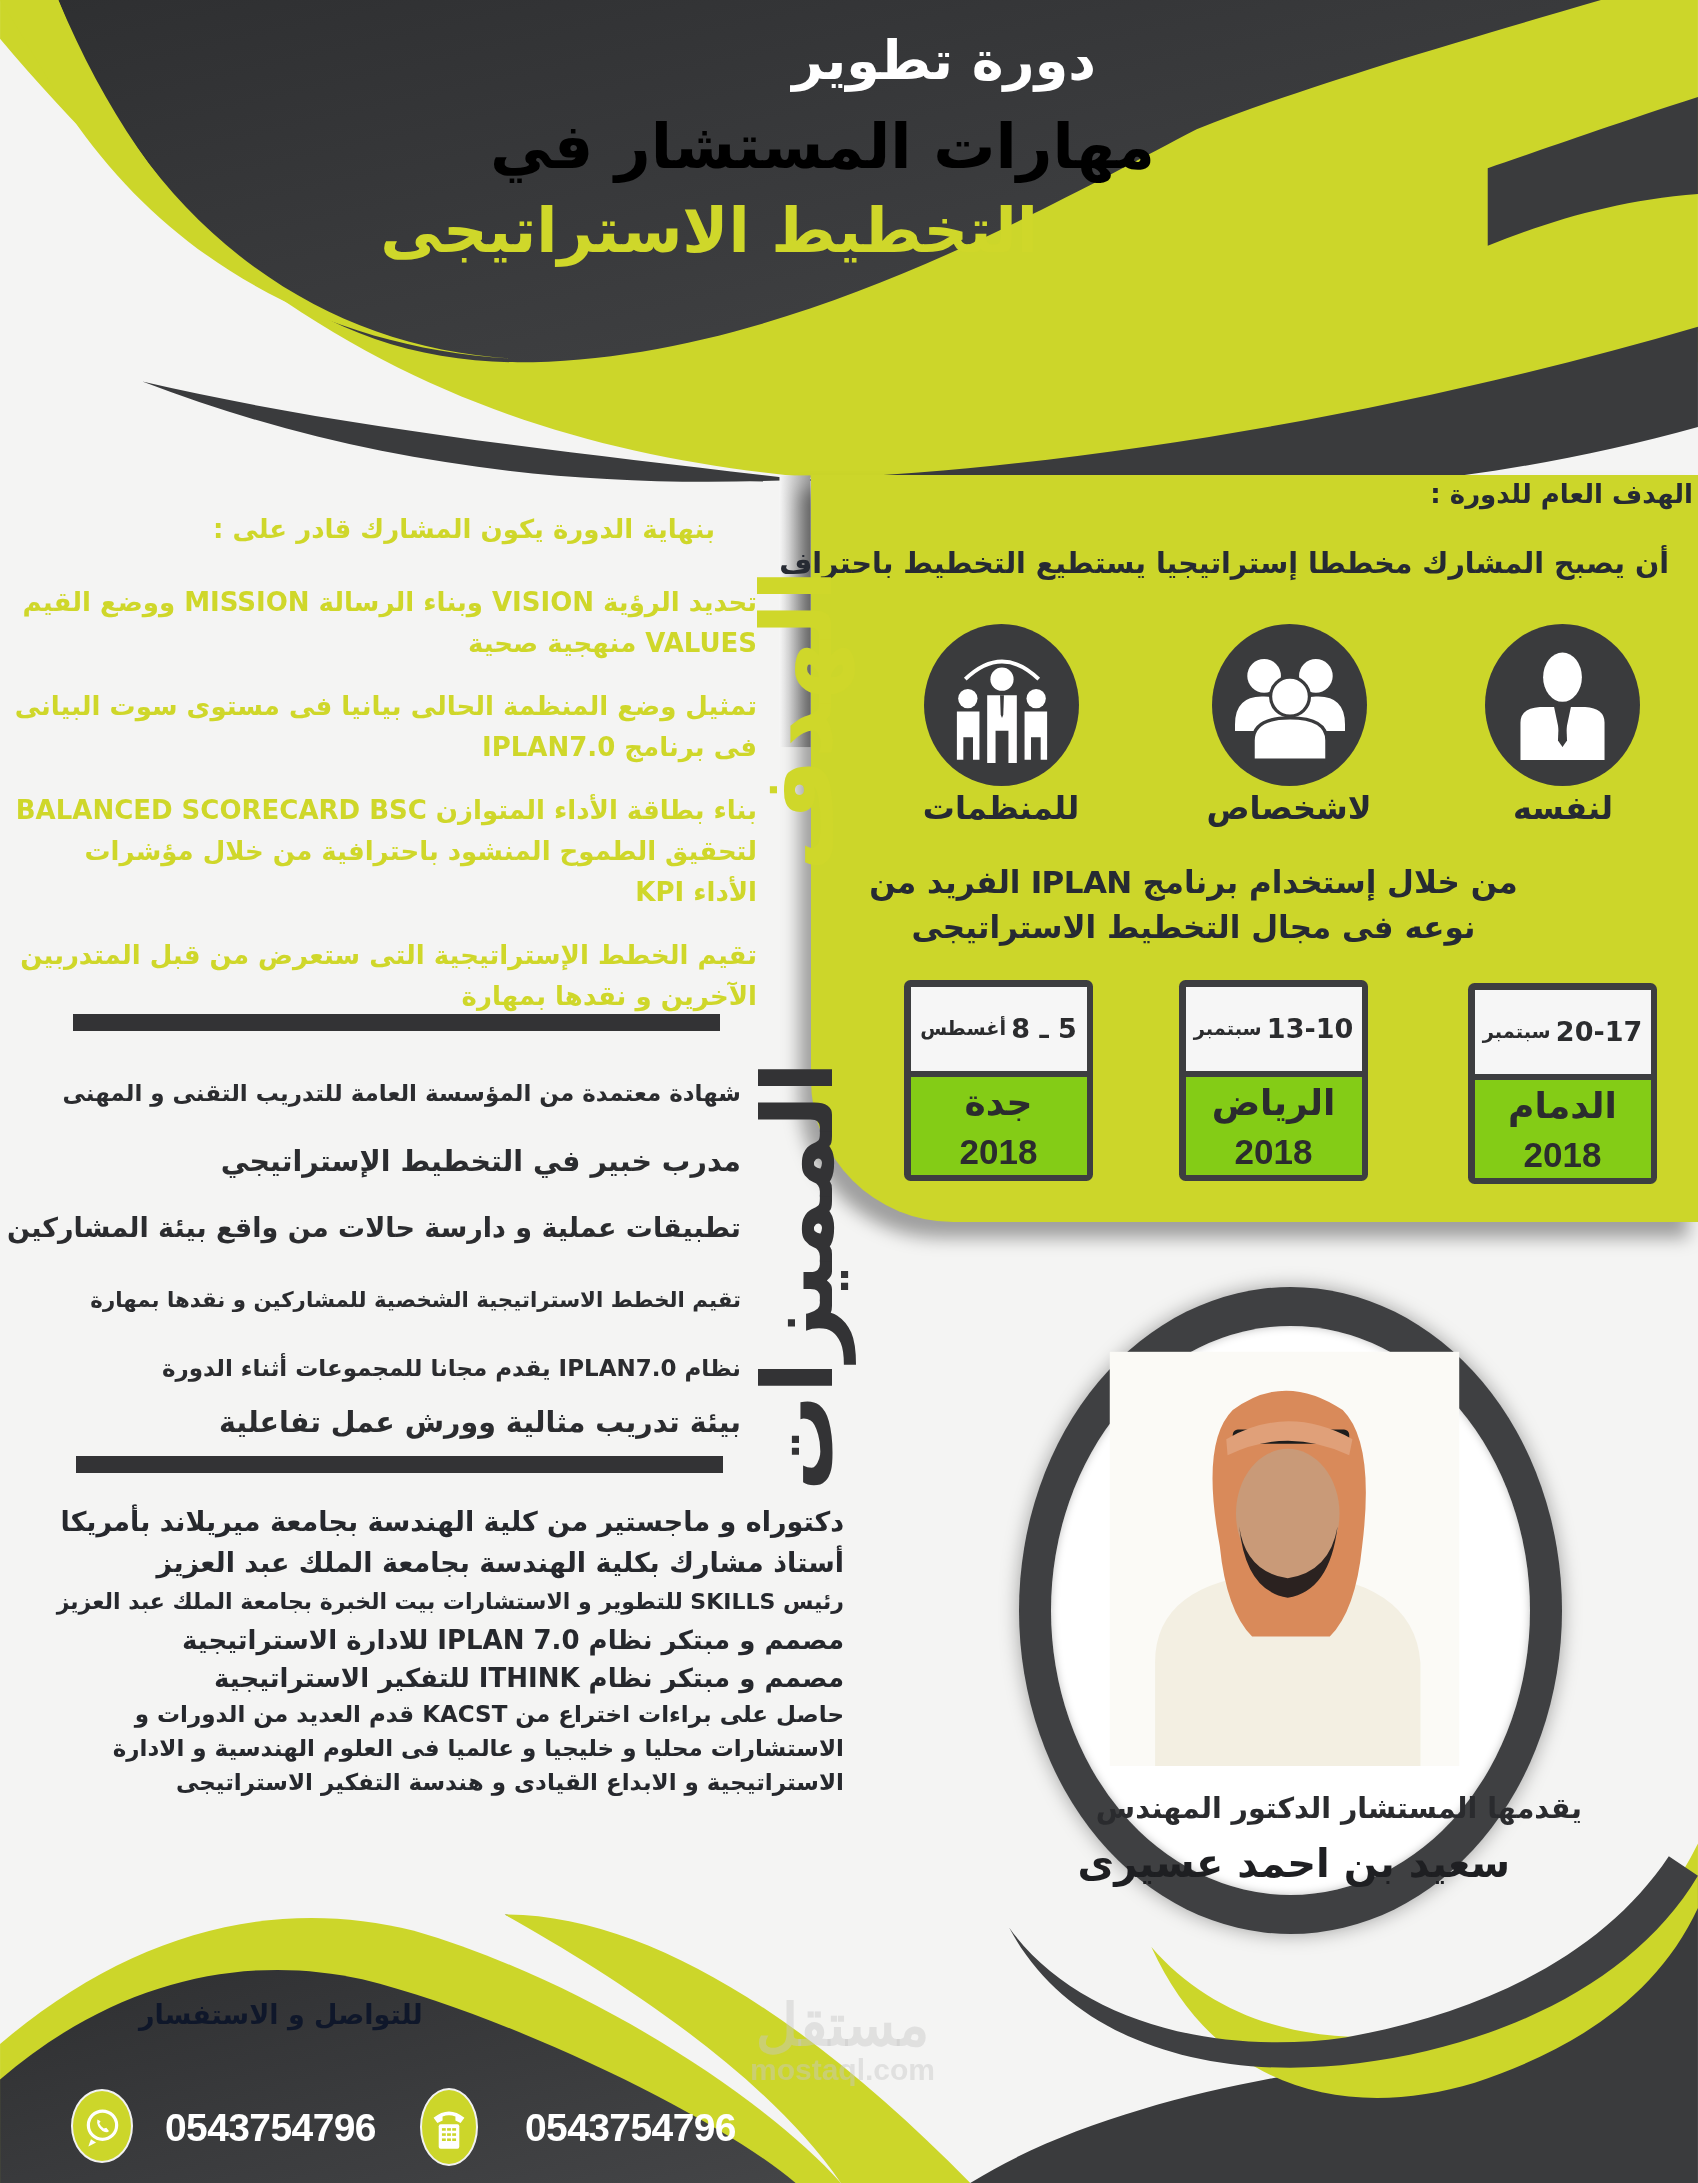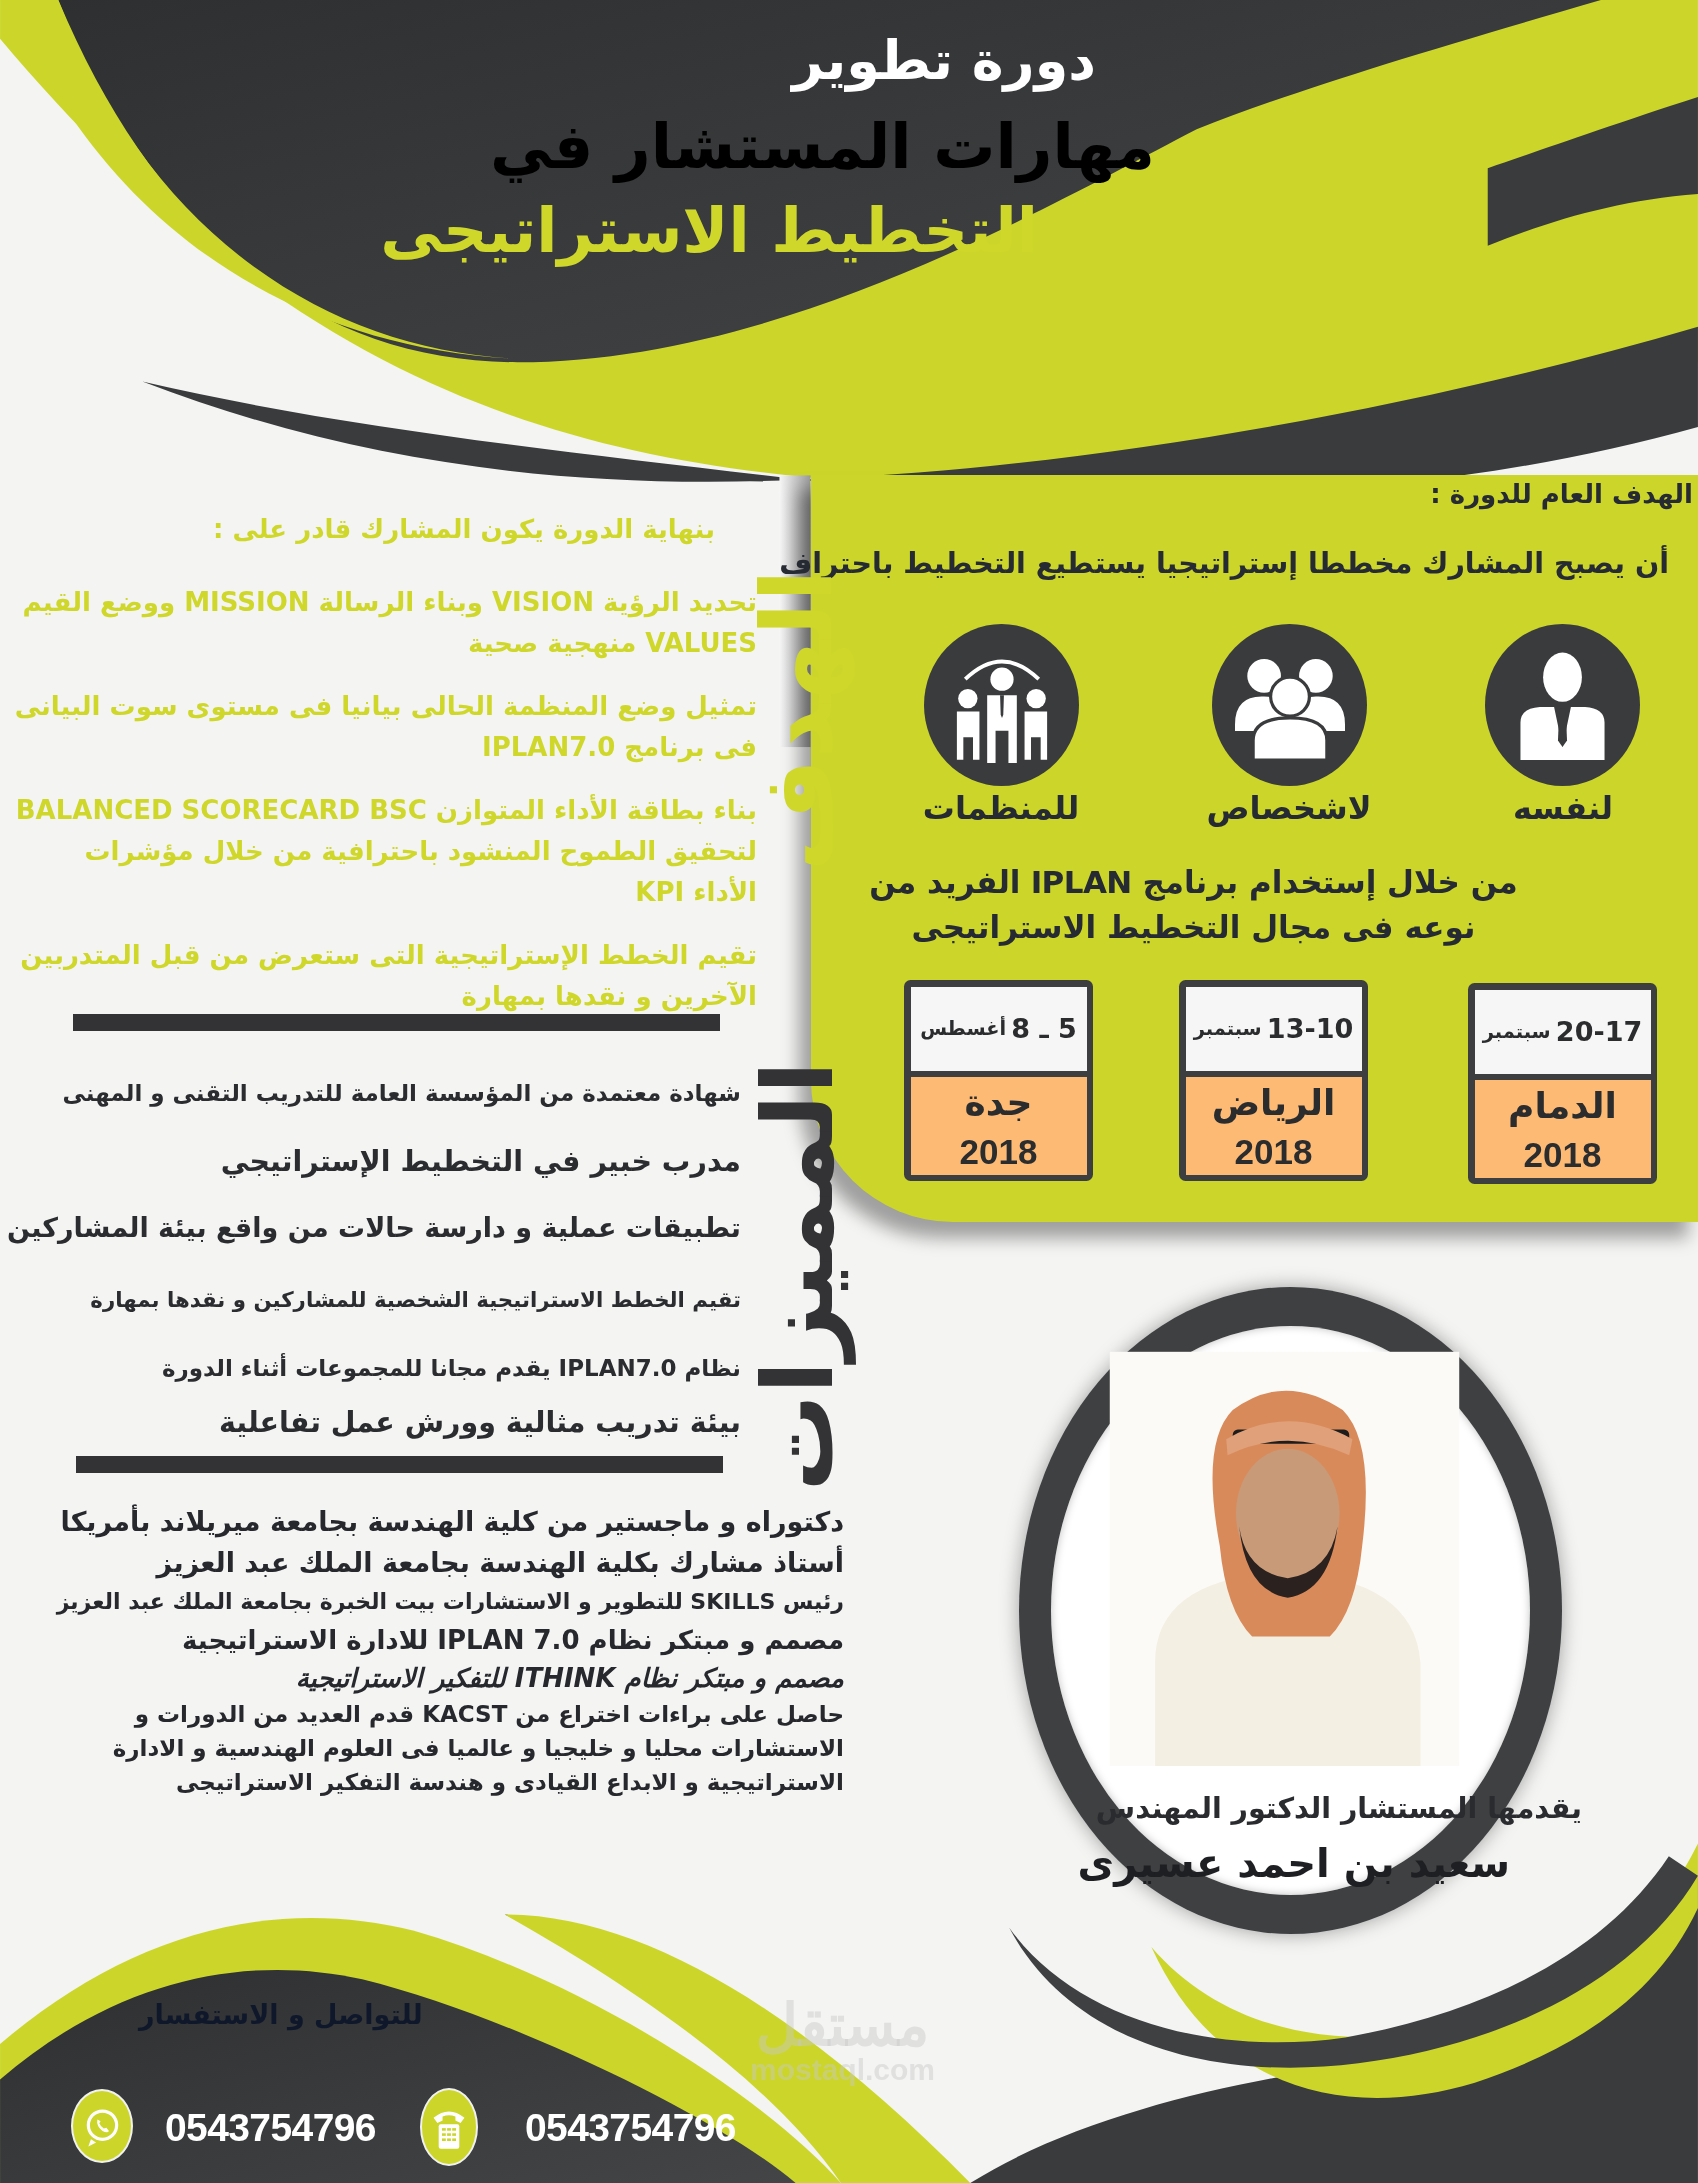--- a/index.html
+++ b/index.html
@@ -18,21 +18,21 @@
   .goal-head { right: 5px; top: 479px; color: #262a33; font-size: 26px; white-space: nowrap; }
   .goal-text { right: 29px; top: 547px; color: #262a33; font-size: 28.5px; white-space: nowrap; letter-spacing: -0.6px; }
 
   .icon-circle { width: 155px; height: 162px; border-radius: 50%; background: #3a3b3d; display: flex; align-items: center; justify-content: center; }
   .icon-label { color: #262a33; font-size: 32px; white-space: nowrap; text-align: center; width: 194px; }
   .through { right: 26px; top: 860px; width: 957px; text-align: center; color: #262a33; font-size: 31px; line-height: 45px; letter-spacing: -0.6px; }
 
   .date-card { width: 189px; height: 201px; background: #3d3e40; border-radius: 6.5px; padding: 6.5px; display: flex; flex-direction: column; gap: 6.5px; }
   .date-top { background: #f6f6f6; height: 84px; display: flex; align-items: center; justify-content: center; color: #2b2c2e; font-size: 19.4px; gap: 5.2px; white-space: nowrap; direction: rtl; }
   .date-top .d { font-size: 27px; }
-  .date-bottom { background: #fdba74; flex: 1; display: flex; flex-direction: column; align-items: center; justify-content: center; color: #2b2c2e; }
+  .date-bottom { background: #84cc16; flex: 1; display: flex; flex-direction: column; align-items: center; justify-content: center; color: #2b2c2e; }
   .date-bottom .city { font-size: 36px; line-height: 52px; }
   .date-bottom .year { font-size: 35px; line-height: 45px; font-family: "Liberation Sans", sans-serif; }
 
   
   .vert-word { writing-mode: vertical-rl; transform: rotate(180deg); font-size: 97px; line-height: 1; letter-spacing: 0; white-space: nowrap; }
   .goals-intro { right: 983px; top: 514px; color: #cfd72a; font-size: 26px; white-space: nowrap; }
   .goals-list { right: 941px; top: 582px; width: 744px; color: #cfd72a; font-size: 26px; line-height: 41px; text-align: right; }
   .goals-list .item { margin-bottom: 22px; }
   .divider { background: #333335; height: 17px; }
 
@@ -190,21 +190,21 @@
   <div class="item" style="font-size:23px; height:61px; padding-top:9.7px;">نظام IPLAN7.0 يقدم مجانا للمجموعات أثناء الدورة</div>
   <div class="item" style="font-size:28.5px;">بيئة تدريب مثالية  وورش عمل تفاعلية</div>
 </div>
 <div class="abs divider" style="left:76px; top:1456px; width:647px;"></div>
 
 <div class="abs bio">
   <div class="l" style="font-size:27px; line-height:41px;">دكتوراه و ماجستير من كلية الهندسة بجامعة ميريلاند بأمريكا</div>
   <div class="l" style="font-size:27px; line-height:41px;">أستاذ مشارك بكلية الهندسة بجامعة الملك عبد العزيز</div>
   <div class="l" style="font-size:22px; line-height:38px;">رئيس SKILLS للتطوير و الاستشارات بيت الخبرة بجامعة الملك عبد العزيز</div>
   <div class="l" style="font-size:26px; line-height:38px;">مصمم و مبتكر نظام IPLAN 7.0 للادارة الاستراتيجية</div>
-  <div class="l" style="font-size:26px; line-height:38px;font-style:italic;">مصمم و مبتكر نظام ITHINK للتفكير الاستراتيجية</div>
+  <div class="l" style="font-size:26px; line-height:38px;">مصمم و مبتكر نظام ITHINK للتفكير الاستراتيجية</div>
   <div class="l" style="font-size:23px; line-height:34px;">حاصل على براءات اختراع من KACST قدم العديد من الدورات و</div>
   <div class="l" style="font-size:23px; line-height:34px;">الاستشارات محليا و خليجيا و عالميا فى العلوم الهندسية و الادارة</div>
   <div class="l" style="font-size:23px; line-height:34px;">الاستراتيجية و الابداع القيادى و هندسة التفكير الاستراتيجى</div>
 </div>
 
 <div class="abs ring"></div>
 <div class="abs ring-inner"></div>
 <svg class="abs photo" viewBox="0 0 700 720">
   <rect x="80" y="80" width="540" height="640" fill="#fbfaf6"></rect>
   <path d="M150,720 L150,560 Q150,430 350,420 Q550,430 560,560 L560,720 Z" fill="#f3efe2"></path>

